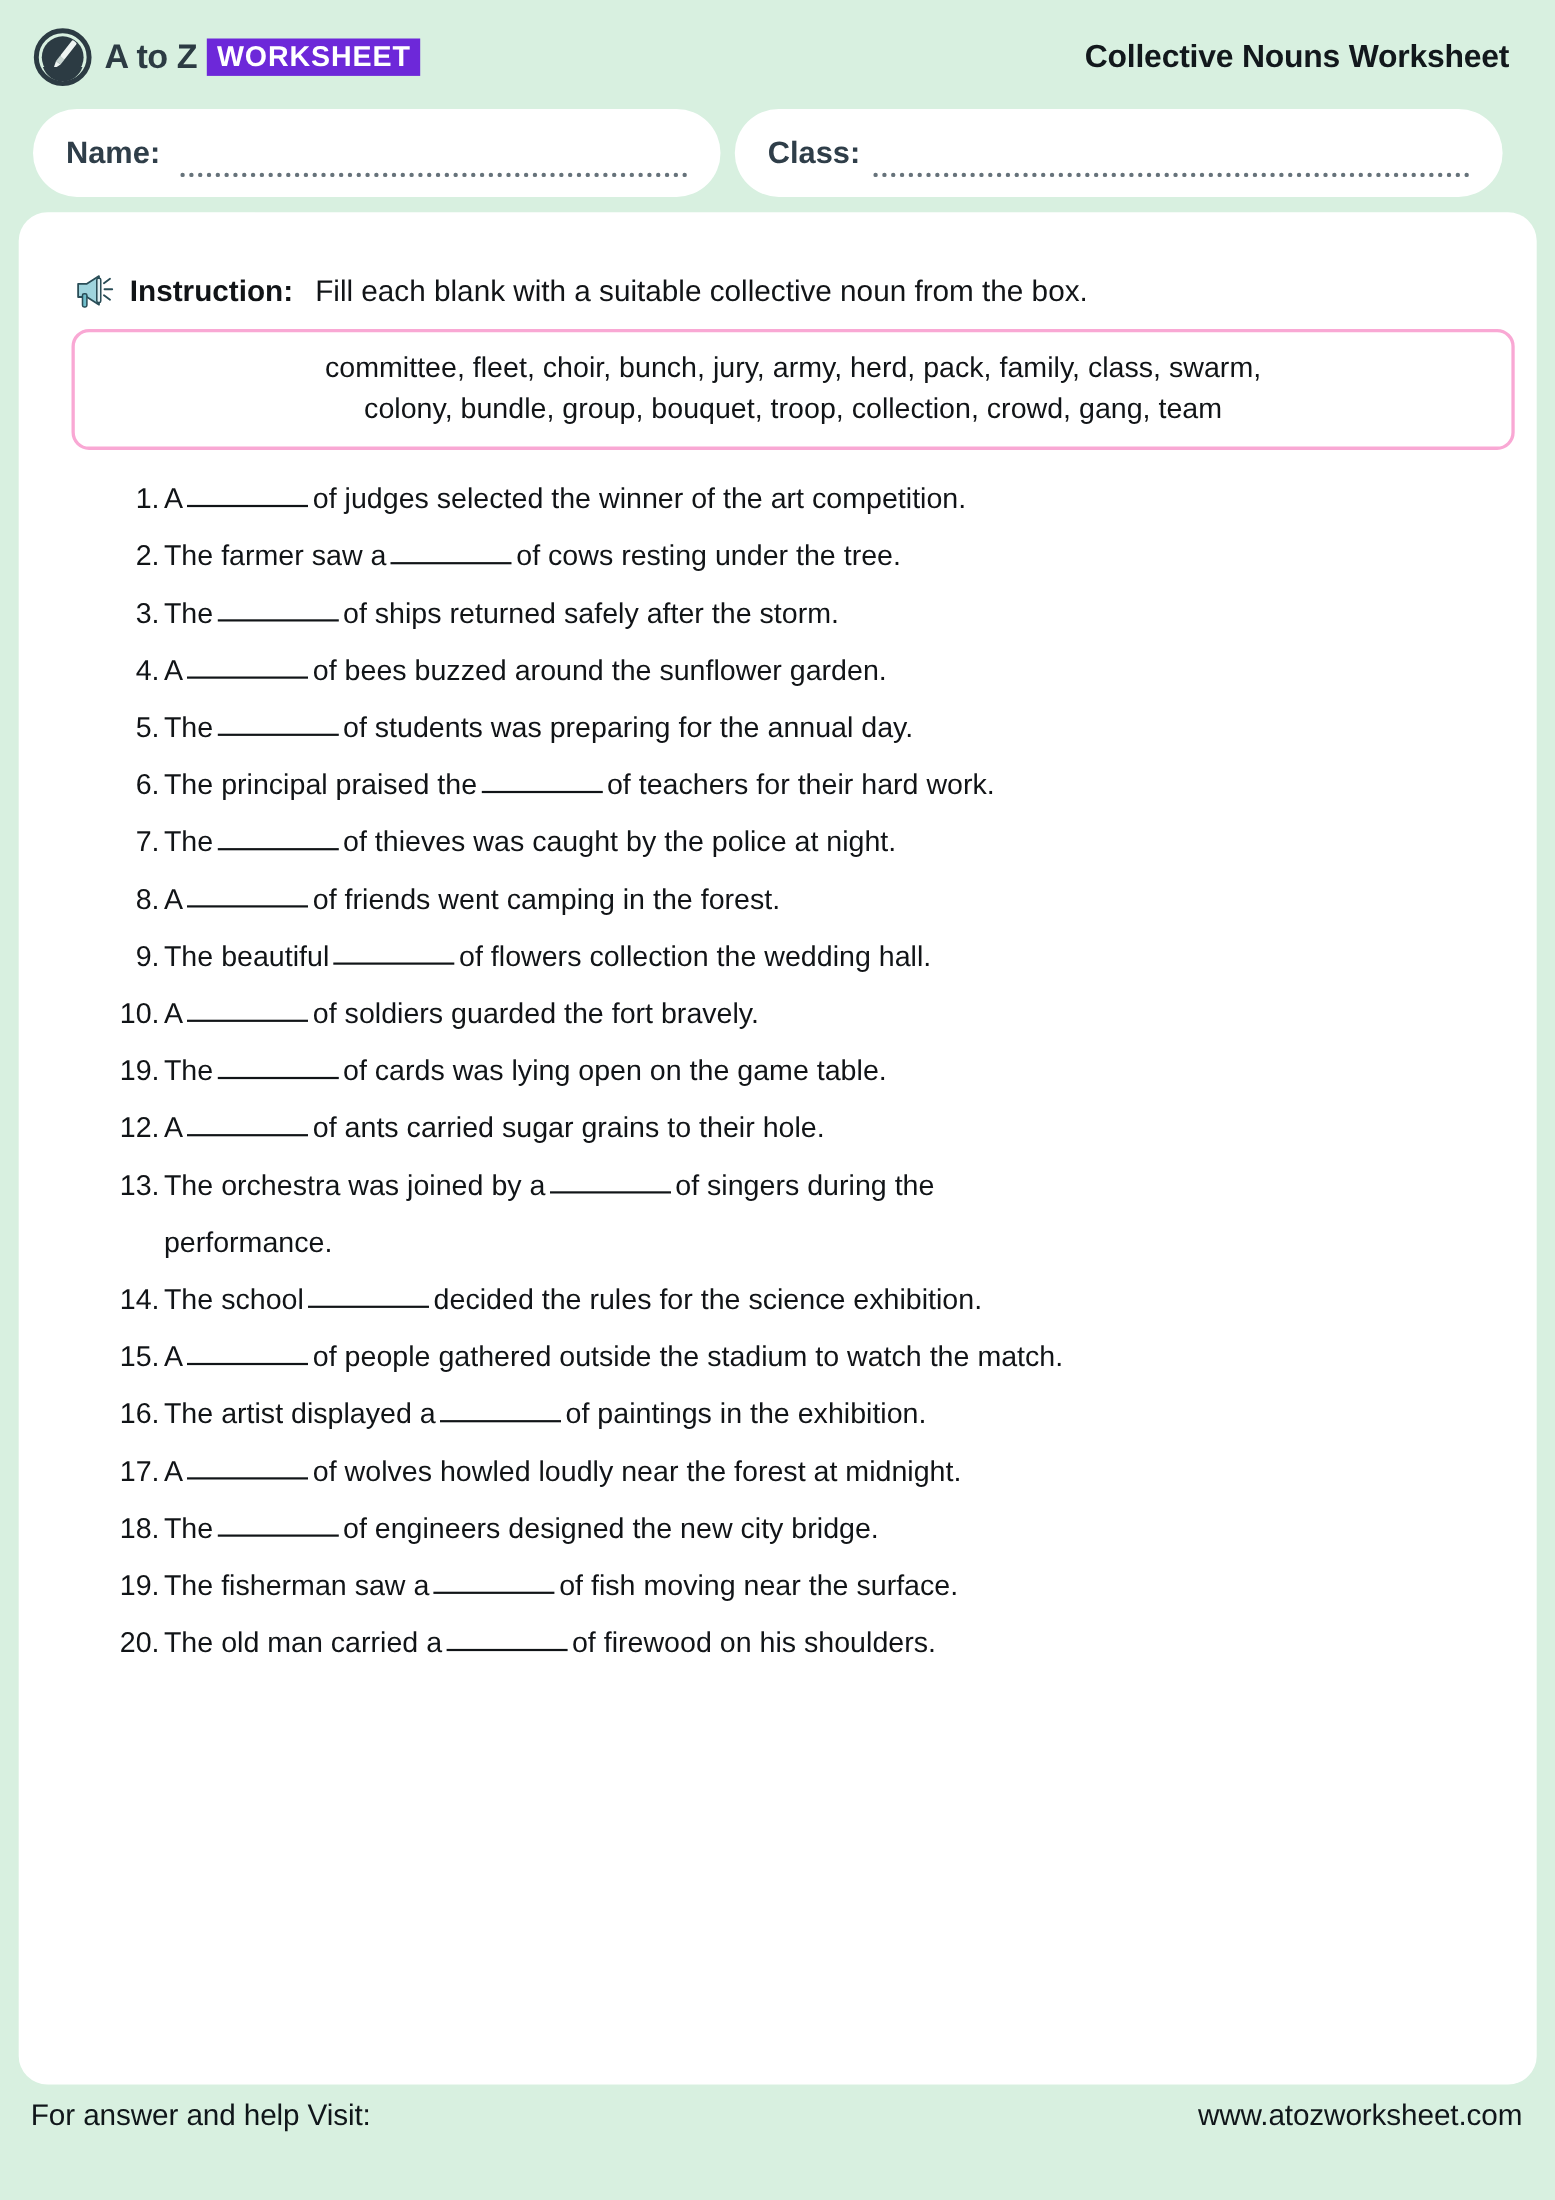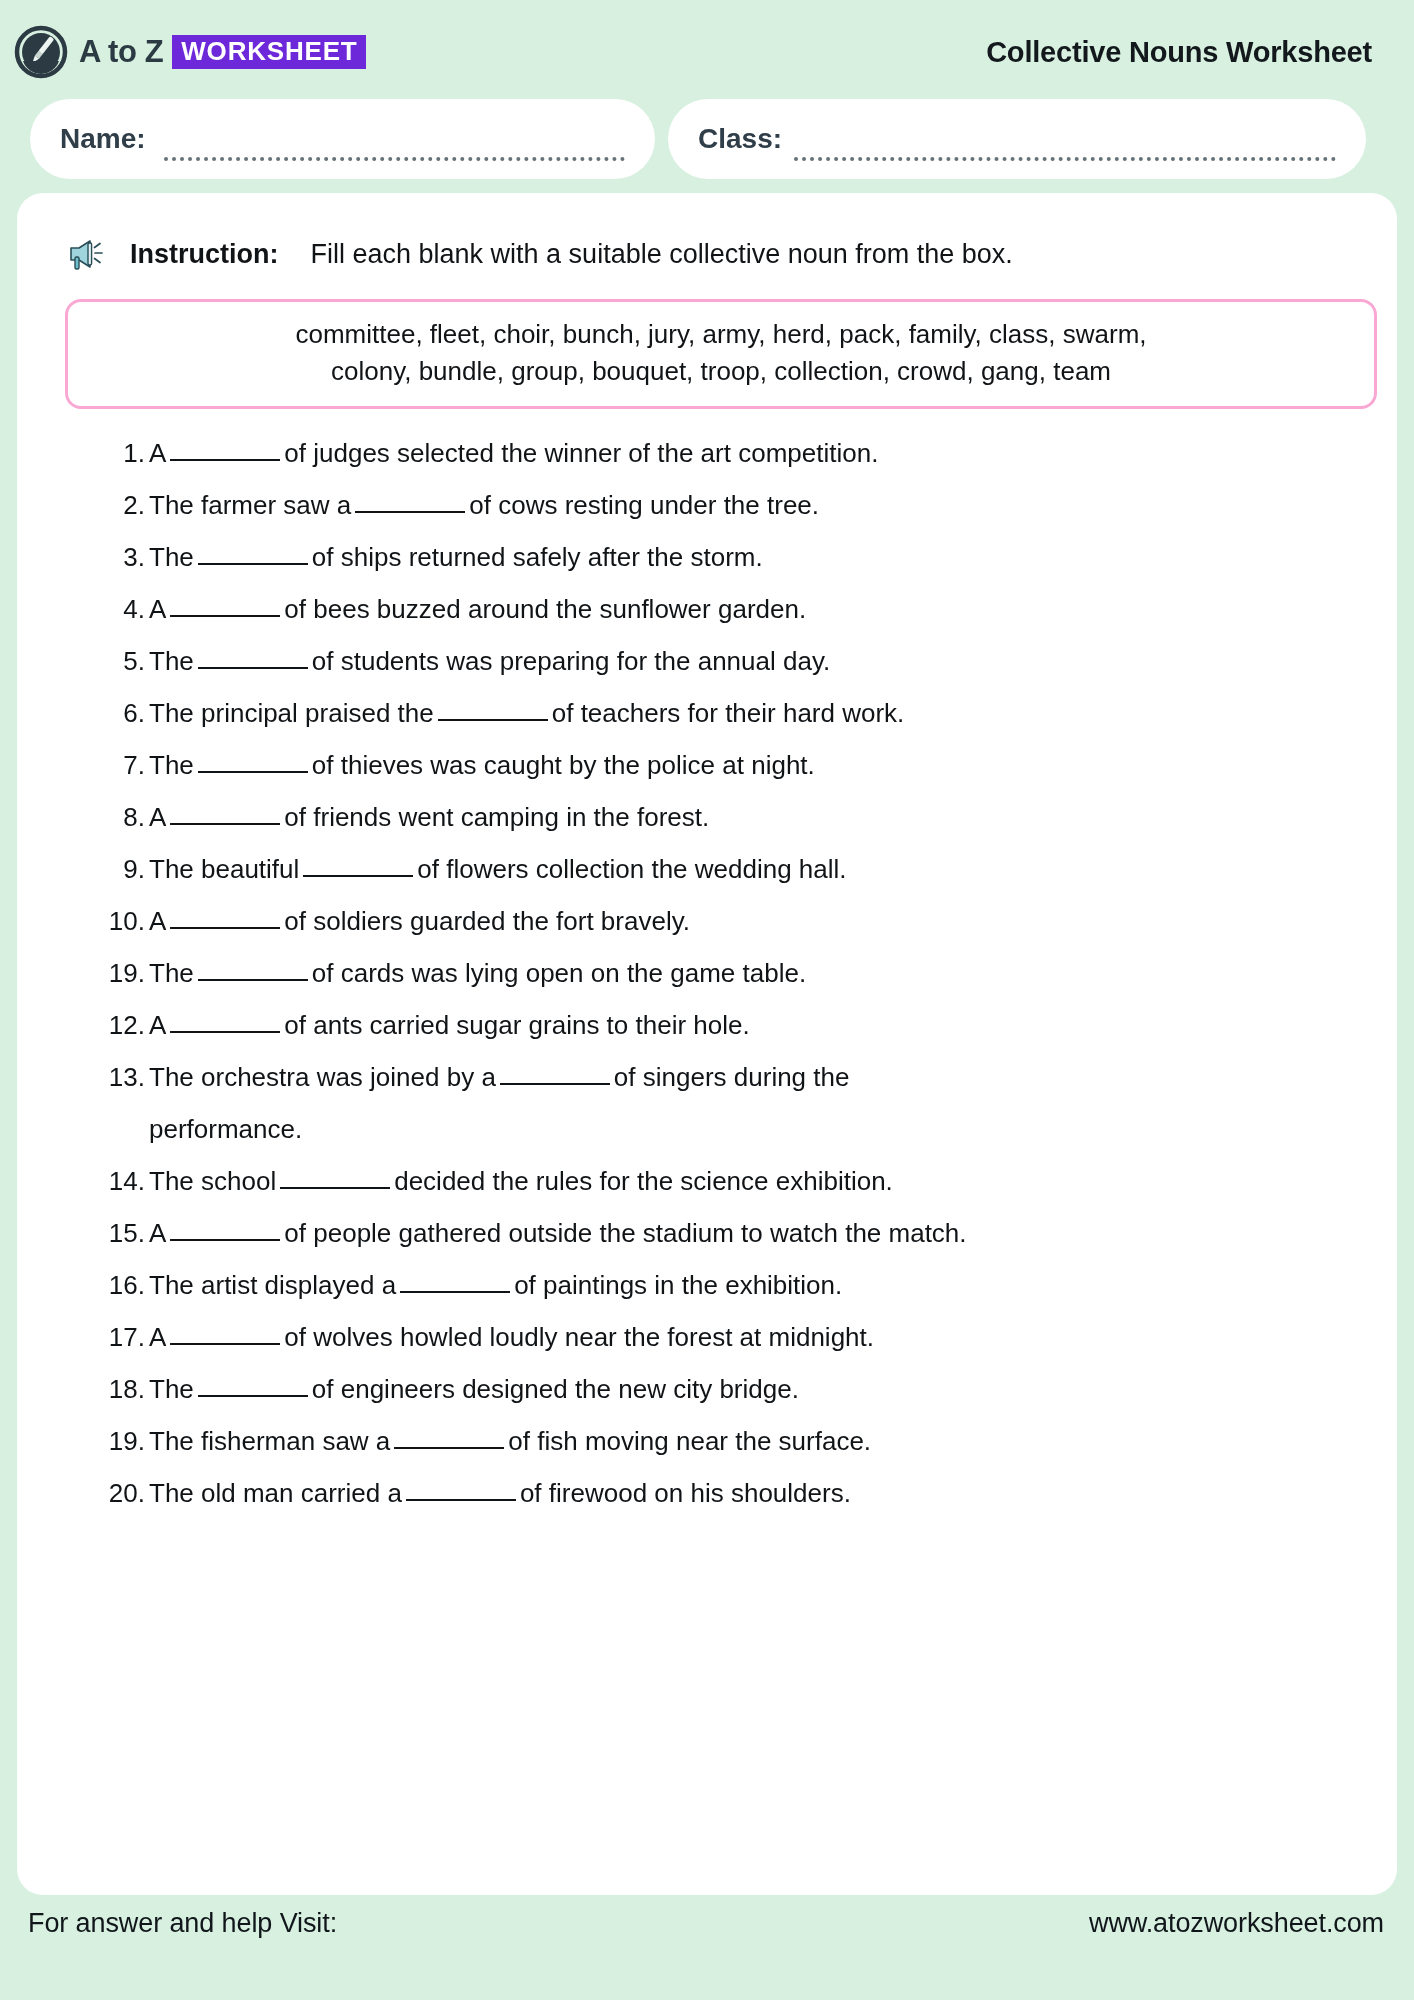--- a/index.html
+++ b/index.html
@@ -18,21 +18,21 @@
 
   
   .header {
     position: absolute;
     top: 0; left: 0;
     width: 1414px;
     height: 104px;
     display: flex;
     align-items: center;
     justify-content: space-between;
-    padding: 0 42px 0 14px;
+    padding: 0 42px 0 30px;
   }
 
   .brand {
     display: flex;
     align-items: center;
     gap: 11px;
   }
 
   .brand-logo {
     width: 54px;
@@ -120,22 +120,22 @@
     left: 17px;
     width: 1380px;
     height: 1702px;
     background: #ffffff;
     border-radius: 26px;
     padding: 34px 34px 0 34px;
   }
 
   .instruction {
     display: flex;
-    align-items: center;
-    gap: 24px;
+    align-items: flex-end;
+    gap: 12px;
     padding-left: 17px;
     height: 54px;
   }
 
   .mega-icon {
     width: 38px;
     height: 34px;
     flex: 0 0 38px;
   }
 

